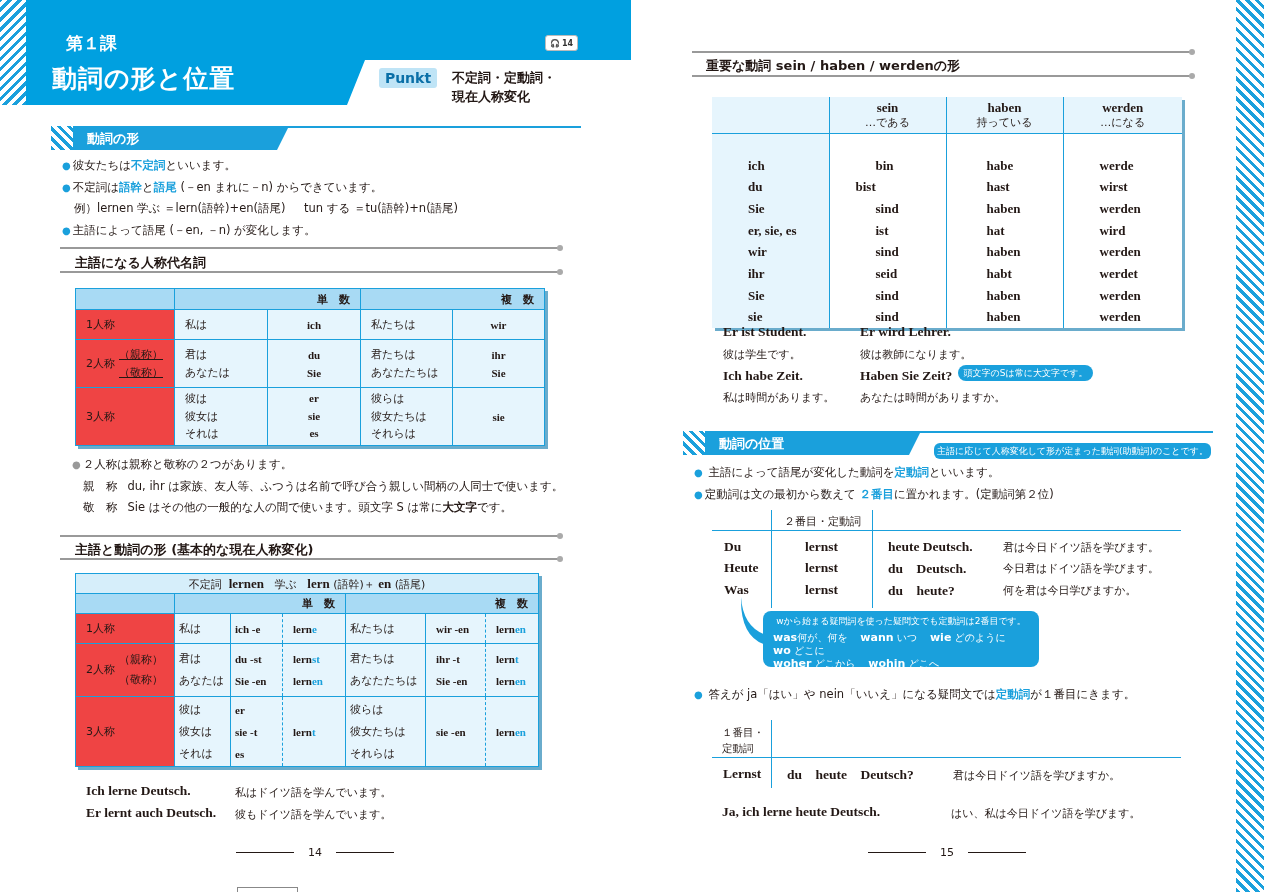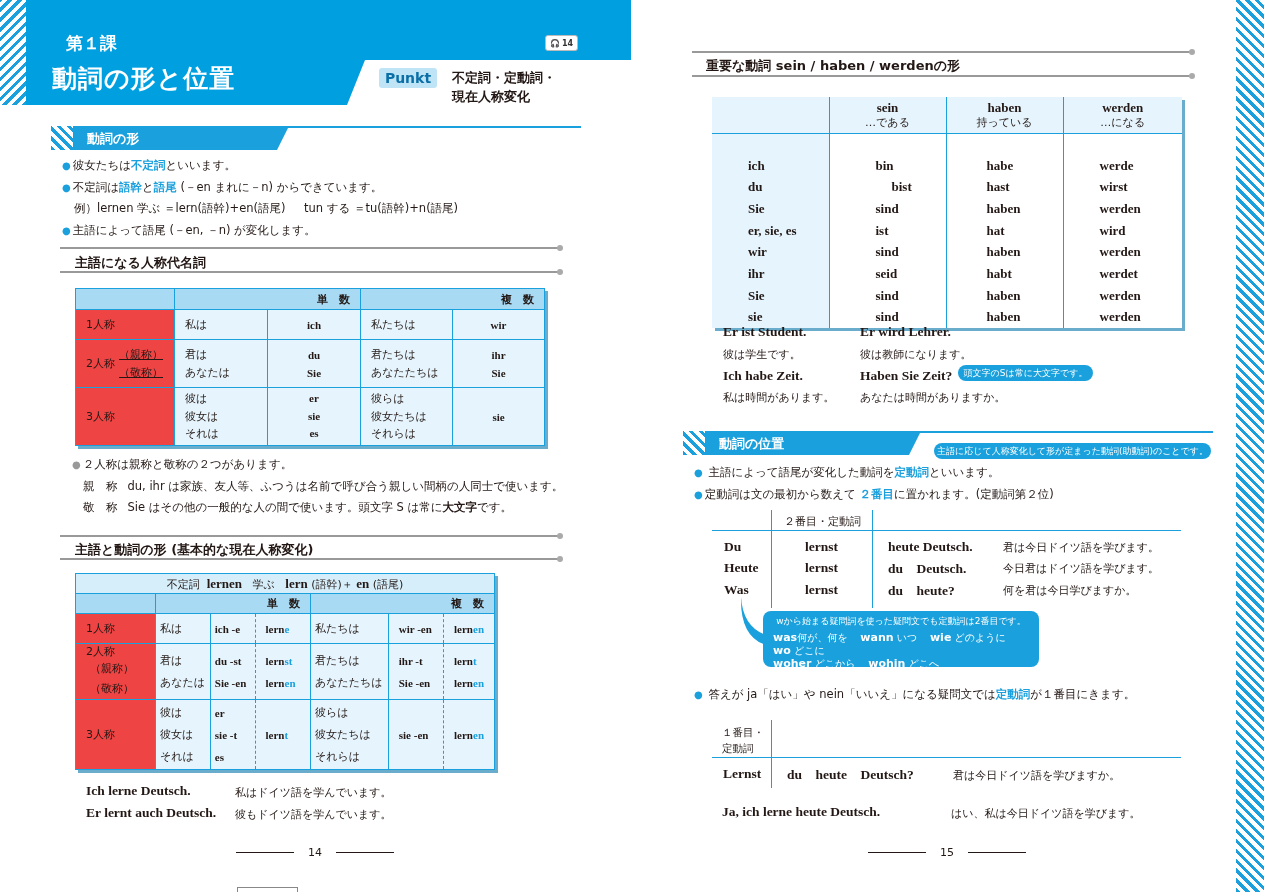--- a/index.html
+++ b/index.html
@@ -148,21 +148,21 @@
   </table>
 
 <div class="abs bullet" style="left:72px; top:457px;"><span class="dot" style="color:#999;">●</span><span>２人称は親称と敬称の２つがあります。</span></div>
 <div class="abs bullet" style="left:83px; top:479px;"><span style="margin-right:10px;">親　称</span><span>du, ihr は家族、友人等、ふつうは名前で呼び合う親しい間柄の人同士で使います。</span></div>
 <div class="abs bullet" style="left:83px; top:500px;"><span style="margin-right:10px;">敬　称</span><span>Sie はその他の一般的な人の間で使います。頭文字 S は常に</span><b>大文字</b><span>です。</span></div>
 
 <div class="abs rule" style="left:60px; top:535px; width:500px;"></div>
 <div class="abs subhead" style="left:75px; top:541px;">主語と動詞の形 (基本的な現在人称変化)</div>
 <div class="abs rule" style="left:60px; top:558px; width:500px;"></div>
 
-<table class="tbl" style="left:75px; top:573px; width:420px;">
+<table class="tbl" style="left:75px; top:573px; width:464px;">
   <tbody>
       <tr style="height:20px;">
     <td colspan="7" style="background:#d6eefa; text-align:center; font-size:11px;">
       <span>不定詞</span>&nbsp;&nbsp;<span class="de">lernen</span>&nbsp;&nbsp;&nbsp;<span>学ぶ</span>&nbsp;&nbsp;&nbsp;<span class="de">lern</span>&nbsp;<span>(語幹)＋</span>&nbsp;<span class="de">en</span>&nbsp;<span>(語尾)</span>
     </td>
   </tr>
   <tr style="height:20px;">
     <td class="h" style="width:99px;"></td>
     <td class="h" colspan="3">単　数</td>
     <td class="h" colspan="3">複　数</td>
@@ -250,21 +250,21 @@
         <td class="colsep" style="background:#fff;"></td>
       </tr>
   <tr>
         <td class="de" style="background:#e6f5fd; padding-left:36px;">ich</td>
         <td class="de colsep" style="padding-left:46px;">bin</td>
         <td class="de colsep" style="padding-left:40px;">habe</td>
         <td class="de colsep" style="padding-left:36px;">werde</td>
       </tr>
   <tr>
         <td class="de" style="background:#e6f5fd; padding-left:36px;">du</td>
-        <td class="de colsep" style="padding-left:62px;">bist</td>
+        <td class="de colsep" style="padding-left:26px;">bist</td>
         <td class="de colsep" style="padding-left:40px;">hast</td>
         <td class="de colsep" style="padding-left:36px;">wirst</td>
       </tr>
   <tr>
         <td class="de" style="background:#e6f5fd; padding-left:36px;">Sie</td>
         <td class="de colsep" style="padding-left:46px;">sind</td>
         <td class="de colsep" style="padding-left:40px;">haben</td>
         <td class="de colsep" style="padding-left:36px;">werden</td>
       </tr>
   <tr>
@@ -309,21 +309,21 @@
 <div class="abs exde" style="left:860px; top:368px;">Haben Sie Zeit?</div>
 <div class="abs ex" style="left:860px; top:390px;">あなたは時間がありますか。</div>
 <div class="abs callout" style="left:958px; top:365px; width:135px; height:16px; display:flex; align-items:center; justify-content:center;">頭文字のSは常に大文字です。</div>
 
 <div class="abs secbar" style="left:683px; top:431px; width:530px;">
   <div class="line" style="left:0; width:530px;"></div>
   <div class="bg" style="width:238px;"></div>
   <div class="st stripes"></div>
   <div class="lbl">動詞の位置</div>
 </div>
-<div class="abs callout" style="left:934px; top:443px; width:277px; height:16px; display:flex; align-items:center; justify-content:center;">主語に応じて人称変化して形が定まった動詞(助動詞)のことです。</div>
+<div class="abs callout" style="left:934px; top:443px; width:277px; height:16px; display:flex; align-items:center; justify-content:center;border-radius:6px;">主語に応じて人称変化して形が定まった動詞(助動詞)のことです。</div>
 
 <div class="abs bullet" style="left:694px; top:465px;"><span class="dot">●</span> <span>主語によって語尾が変化した動詞を</span><span class="blue">定動詞</span><span>といいます。</span></div>
 <div class="abs bullet" style="left:694px; top:487px;"><span class="dot">●</span><span>定動詞は文の最初から数えて </span><span class="blue">２番目</span><span>に置かれます。(定動詞第２位)</span></div>
 
 <div class="abs" style="left:771px; top:510px; width:1px; height:98px; background:#1aa0dc;"></div>
 <div class="abs" style="left:872px; top:510px; width:1px; height:98px; background:#1aa0dc;"></div>
 <div class="abs" style="left:712px; top:530px; width:469px; height:1px; background:#1aa0dc;"></div>
 <div class="abs ex" style="left:784px; top:514px;">２番目・定動詞</div>
 
 <div class="abs exde" style="left:724px; top:539px;">Du</div>

